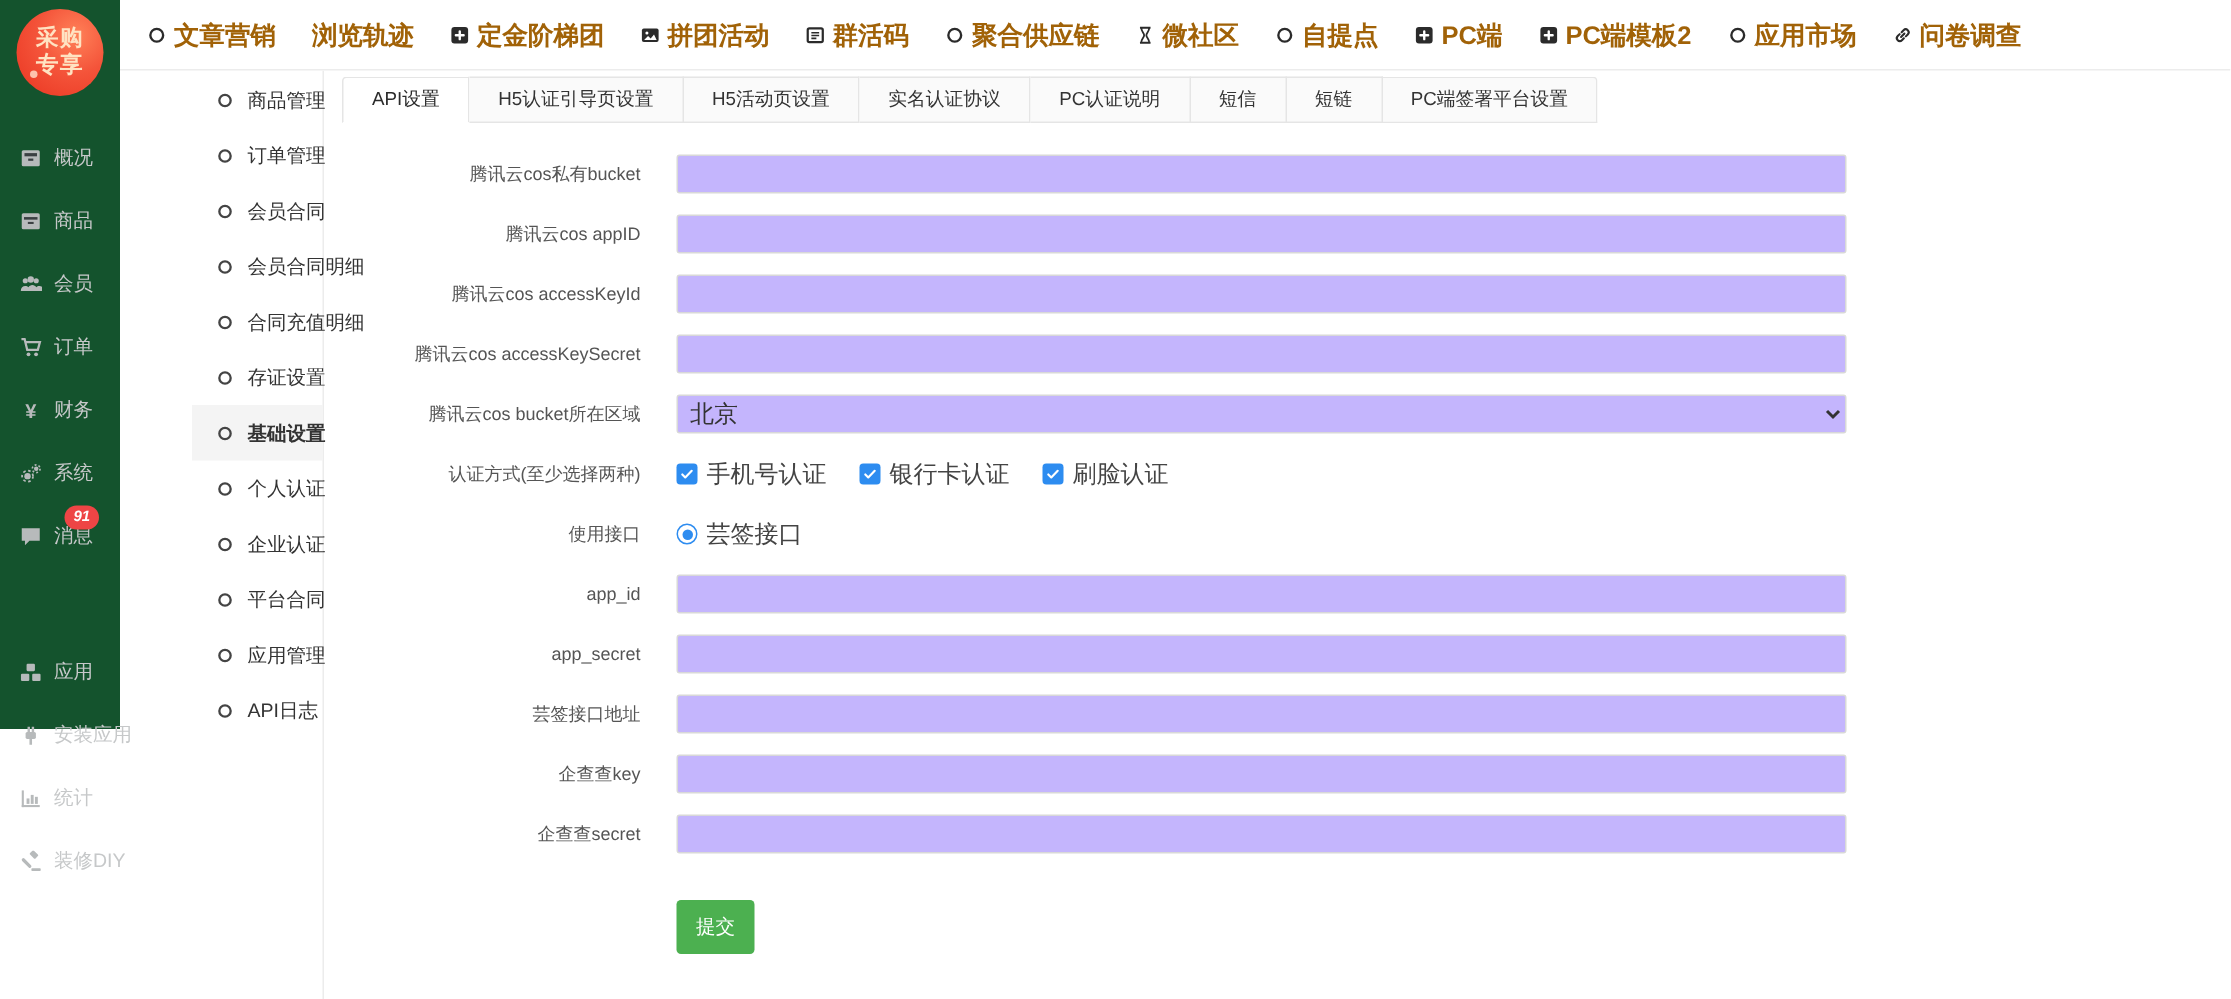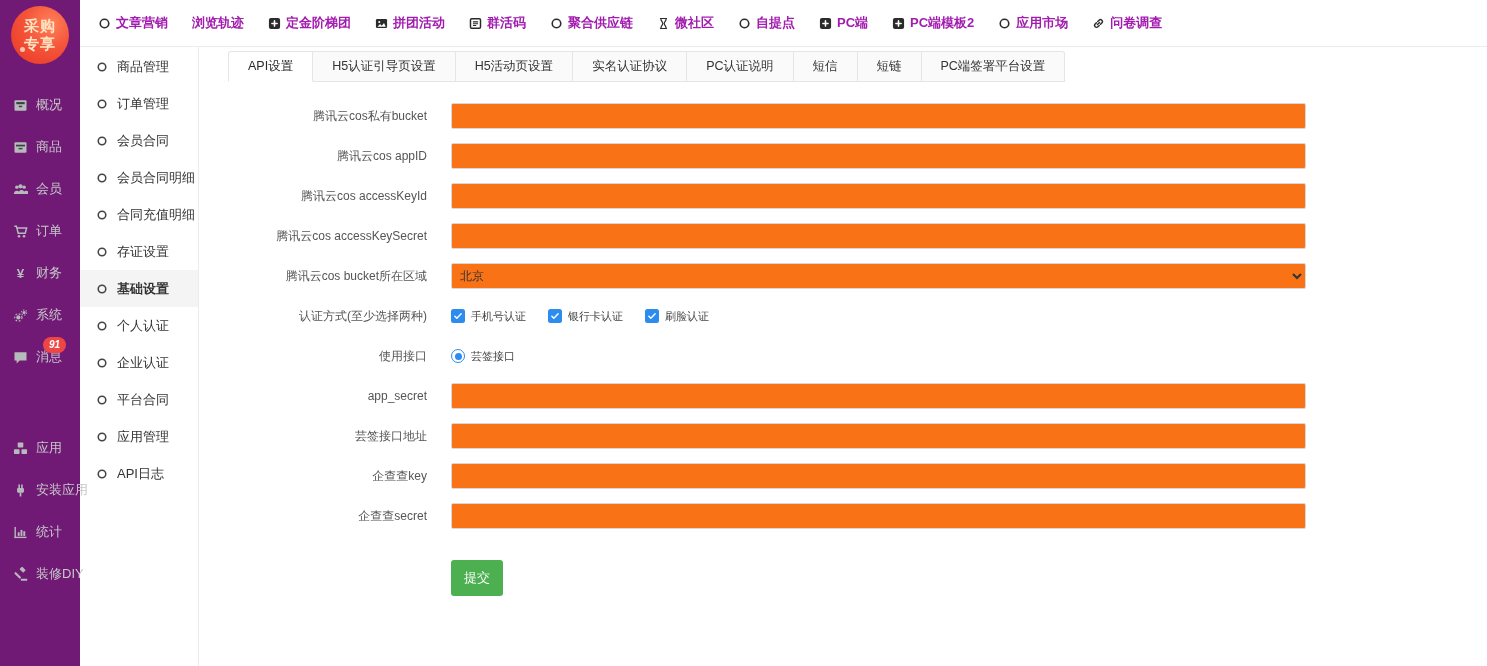--- a/index.html
+++ b/index.html
@@ -4,77 +4,77 @@
 <style>
   * { box-sizing: border-box; margin: 0; padding: 0; }
   html,body { width:1487px; height:666px; }
   body {
     font-family:"Liberation Sans","DejaVu Sans",sans-serif;
     background:#fff; position:relative; overflow:hidden; color:#333;
   }
   .ic { width:14px; height:14px; flex:0 0 auto; display:inline-block; }
 
   
-  .left-sidebar { position:absolute; left:0; top:0; width:80px; height:666px;
-    background:#701a75; z-index:6; }
+  .left-sidebar { position:absolute; left:0; top:0; width:80px; height:486px;
+    background:#14532d; z-index:6; }
   .logo { width:58px; height:58px; border-radius:50%; margin:6px auto 2px;
     background:radial-gradient(circle at 68% 30%, #ff8158 0%, #f4543a 45%, #e93420 100%);
     color:#ffe3c2; font-weight:bold; font-size:15px; letter-spacing:1px;
     display:flex; flex-direction:column; align-items:center; justify-content:center;
     line-height:1.2; position:relative; }
   .logo::after { content:""; position:absolute; left:9px; bottom:12px; width:5px; height:5px;
     border-radius:50%; background:#ffd9c4; opacity:.85; }
   .side-nav { margin-top:20px; }
   .side-item { display:flex; align-items:center; gap:8px; padding-left:13px; height:42px;
     color:#c6c8c9; font-size:13px; cursor:pointer; position:relative; white-space:nowrap; }
   .side-item .ic { color:#b7babb; width:15px; height:15px; }
   .side-gap { height:49px; }
   .badge { position:absolute; top:1px; left:43px; background:#ee4545; color:#fff;
     font-size:10px; line-height:1; border-radius:9px; padding:3px 6px; font-weight:bold;font-style:italic; }
 
   
   .top-nav { position:absolute; left:80px; top:0; right:0; height:47px; background:#fff;
     border-bottom:1px solid #ececec; display:flex; align-items:center;
     padding-left:18px; gap:24px; z-index:5; }
-  .nav-item { display:flex; align-items:center; gap:5px; font-size:13px; font-weight:600;
-    color:#a21caf; cursor:pointer; white-space:nowrap; }
+  .nav-item { display:flex; align-items:center; gap:5px; font-size:17px; font-weight:600;
+    color:#a16207; cursor:pointer; white-space:nowrap; }
   .nav-item .ic { width:13px; height:13px; color:#2b2b2b; }
   .redact { position:absolute; border-radius:2px; filter:blur(1px); }
   .redact-note { position:absolute; font-size:8px; color:#999; filter:blur(.4px); }
   .redact-arc { position:absolute; left:1288px; top:-6px; width:70px; height:12px;
     border:2px solid #4a4a4a; border-radius:50%; border-top-color:transparent;
     border-left-color:transparent; border-right-color:transparent; filter:blur(1px); }
 
   
-  .sub-sidebar { position:absolute; left:80px; top:47px; width:119px; bottom:0;
-    background:#fff; border-right:1px solid #ececec; z-index:4; padding-top:1px; }
+  .sub-sidebar { position:absolute; left:80px; top:47px; width:136px; bottom:0;
+    background:#fff; border-right:1px solid #ececec; z-index:4; padding-top:1px;padding-left:48px; }
   .sub-item { display:flex; align-items:center; gap:9px; height:37px; padding-left:16px;
     font-size:13px; color:#333; cursor:pointer; white-space:nowrap; }
   .sub-item .ic { width:12px; height:12px; color:#444; }
   .sub-item.active { background:#f4f4f4; font-weight:bold;text-align:right; }
 
   
   .content { position:absolute; left:207px; top:48px; right:0; bottom:0; background:#fff; }
   .tabs { display:inline-flex; margin:3px 0 0 21px; }
   .tab { padding:6px 19px; font-size:12.5px; color:#333; cursor:pointer;
     border:1px solid #e5e5e5; border-left:none; background:#fafafa; }
   .tab:first-child { border-left:1px solid #e5e5e5; border-top-left-radius:3px; }
   .tab:last-child { border-top-right-radius:3px; }
   .tab.active { background:#fff; border-bottom-color:#fff; color:#2b2b2b; }
 
   .form { margin-top:21px;border-radius:22px; }
   .form-row { display:flex; align-items:center; margin-bottom:14px; min-height:26px; }
   .form-label { width:220px; text-align:right; margin-right:24px; font-size:12px;
     color:#555; white-space:nowrap; }
-  .form-input { width:855px; height:26px; border:1px solid #d8d8d8; border-radius:2px;
-    padding:0 8px; font-size:12px; color:#333; outline:none; background:#f97316; }
+  .form-input { width:780px; height:26px; border:1px solid #d8d8d8; border-radius:2px;
+    padding:0 8px; font-size:16px; color:#333; outline:none; background:#c4b5fd; }
   select.form-input { padding:0 4px; color:#333; }
   .opt-group { display:flex; align-items:center; }
   .opt-item { display:flex; align-items:center; gap:6px; margin-right:22px;
-    font-size:11px; color:#444; cursor:pointer; }
+    font-size:16px; color:#444; cursor:pointer; }
   .checkbox { width:14px; height:14px; border-radius:2.5px; background:#2d8cf0;
     display:inline-flex; align-items:center; justify-content:center; }
   .checkbox svg { width:10px; height:10px; }
   .radio { width:14px; height:14px; border-radius:50%; border:1.5px solid #2d8cf0;
     display:inline-flex; align-items:center; justify-content:center; }
   .radio .dot { width:7px; height:7px; border-radius:50%; background:#2d8cf0; }
   .submit-btn { margin:17px 0 0 244px; background:#4cb050; color:#fff; border:none;
     border-radius:3px; padding:9px 13px; font-size:13px; cursor:pointer; }
 </style>
 </head>
@@ -433,20 +433,24 @@
         <div class="opt-group">
           <span class="opt-item">
             <span class="radio">
               <span class="dot"></span>
             </span>
             <span>芸签接口</span>
           </span>
         </div>
       </div>
       <div class="form-row">
+        <div class="form-label">app_id</div>
+        <input type="text" class="form-input" style="">
+      </div>
+      <div class="form-row">
         <div class="form-label">app_secret</div>
         <input type="text" class="form-input" style="">
       </div>
       <div class="form-row">
         <div class="form-label">芸签接口地址</div>
         <input type="text" class="form-input" style="">
       </div>
       <div class="form-row">
         <div class="form-label">企查查key</div>
         <input type="text" class="form-input" style="">

